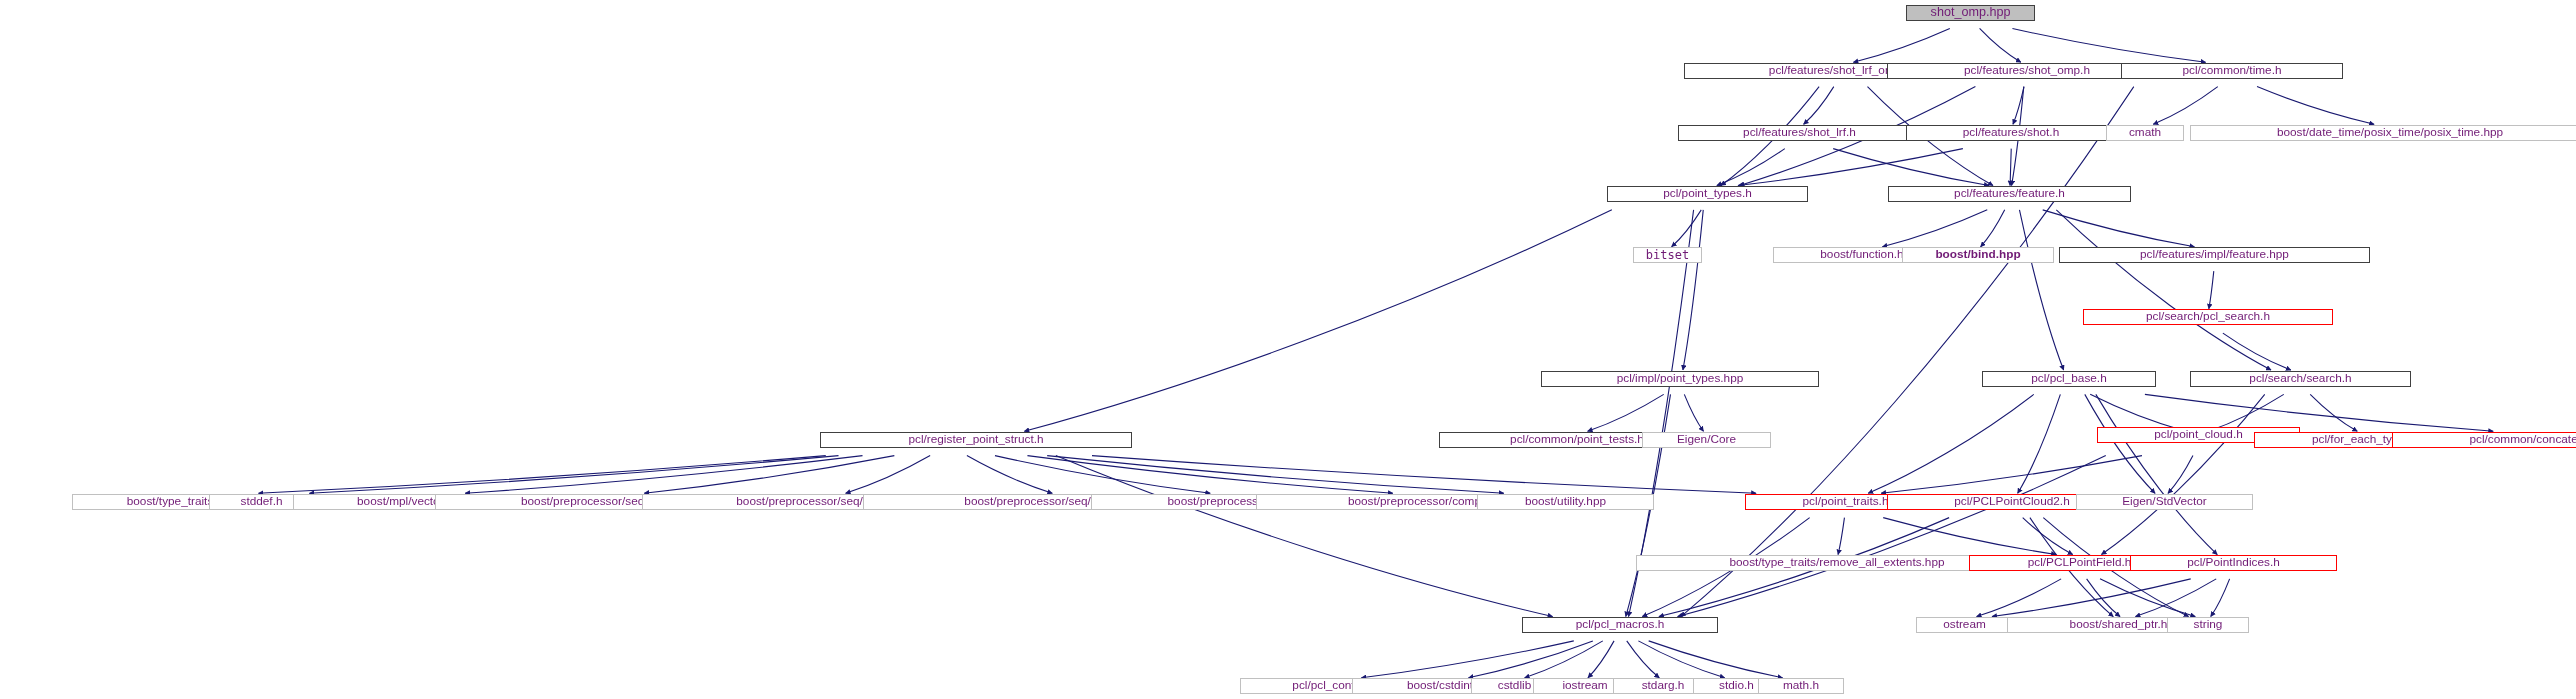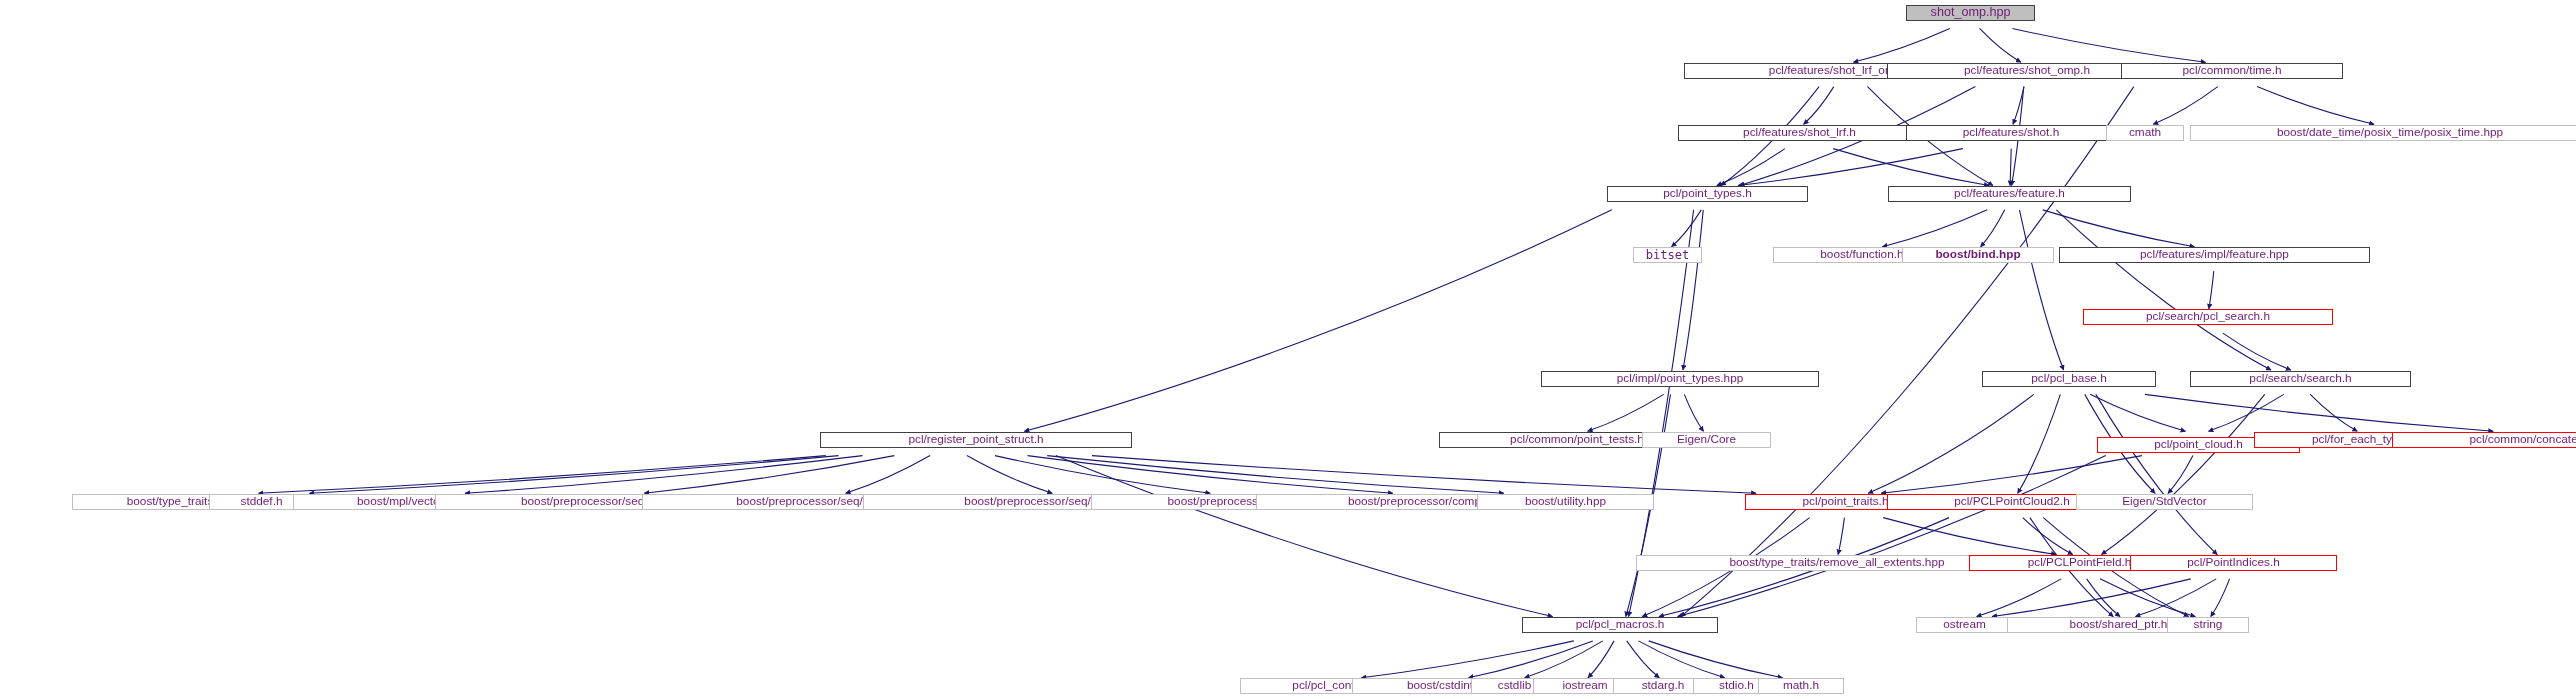--- a/index.html
+++ b/index.html
@@ -168,21 +168,21 @@
       </div>
       <div class="node bold" style="left: 1439px; top: 432px; width: 276px;">
         <span>pcl/common/point_tests.h</span>
       </div>
       <div class="node leaf" style="left: 1642px; top: 432px; width: 129px;">
         <span>Eigen/Core</span>
       </div>
       <div class="node bold" style="left: 792px; top: 432px; width: 312px; margin-left: 28px;">
         <span>pcl/register_point_struct.h</span>
       </div>
-      <div class="node red" style="left: 2097px; top: 437px; width: 203px;">
+      <div class="node red" style="left: 2097px; top: 427px; width: 203px;">
         <span>pcl/point_cloud.h</span>
       </div>
       <div class="node red" style="left: 2254px; top: 432px; width: 219px;">
         <span>pcl/for_each_type.h</span>
       </div>
       <div class="node red" style="left: 2392px; top: 432px; width: 296px;">
         <span>pcl/common/concatenate.h</span>
       </div>
       <div class="node leaf" style="left: 72px; top: 494px; width: 219px;">
         <span>boost/type_traits.hpp</span>

